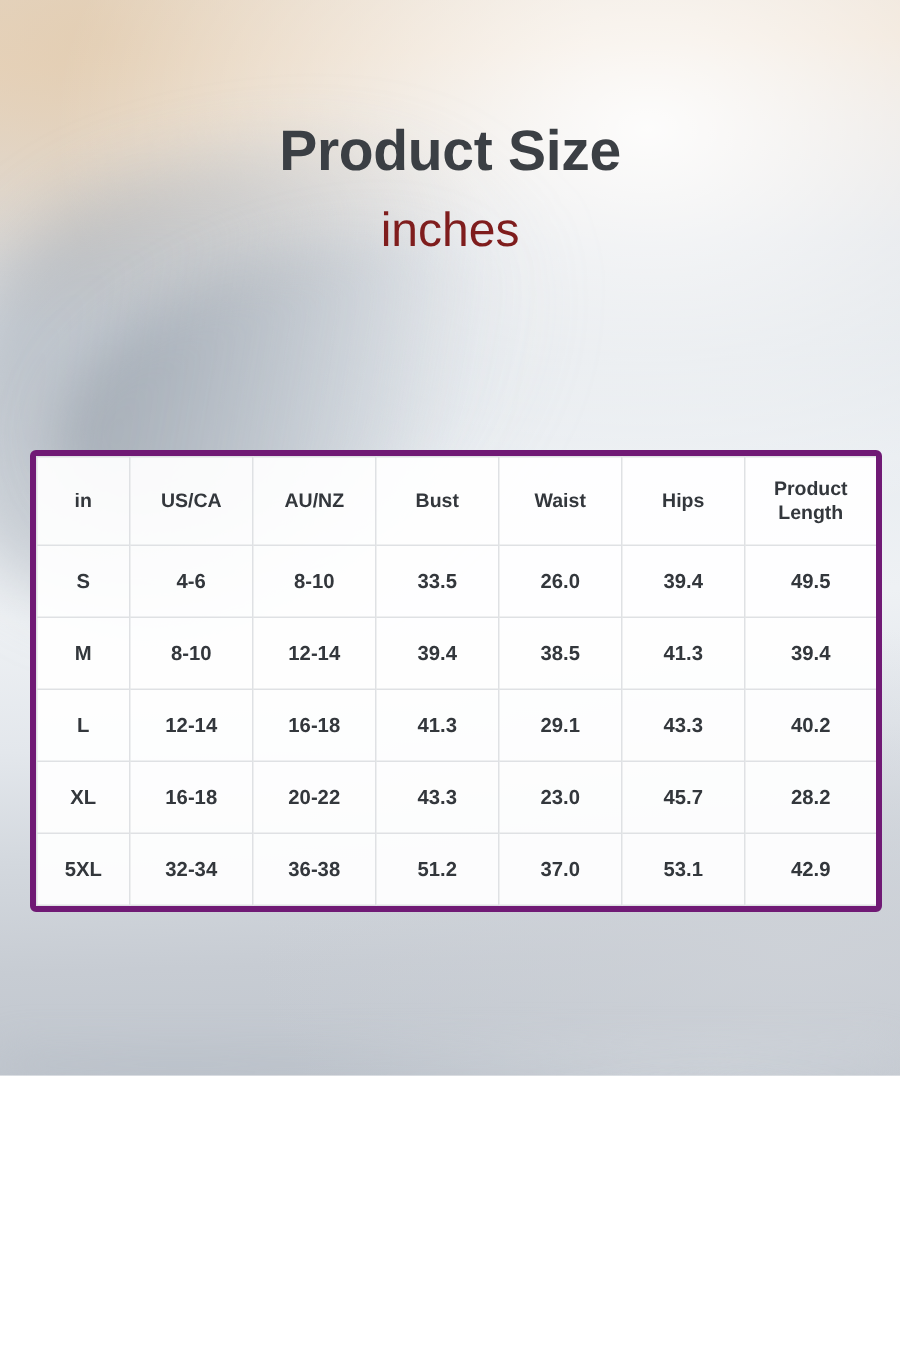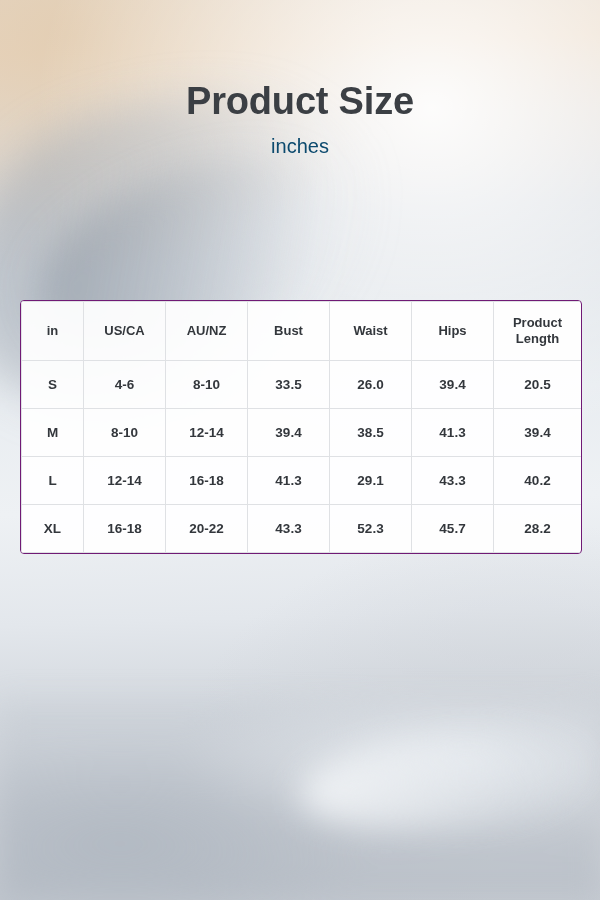--- a/index.html
+++ b/index.html
@@ -8,21 +8,21 @@
   }
   body {
     width: 600px;
     height: 900px;
     font-family: "Liberation Sans", sans-serif;
     overflow: hidden;
   }
   .page {
     position: relative;
     width: 600px;
-    height: 900px;
+    height: 717px;
     overflow: hidden;
     background: #cfd3d8;
   }
   
   .bg {
     position: absolute;
     inset: 0;
     background:
       radial-gradient(120% 70% at 72% 12%, rgba(255,255,255,0.92) 0%, rgba(255,255,255,0.0) 55%),
       radial-gradient(90% 45% at 12% 4%, rgba(226,204,176,0.85) 0%, rgba(226,204,176,0.0) 60%),
@@ -95,33 +95,33 @@
   }
   .title {
     font-size: 38px;
     font-weight: bold;
     color: #3b3f44;
     letter-spacing: -0.2px;
     line-height: 1.15;
     margin: 0;
   }
   .subtitle {
-    font-size: 20px;
-    color: #0c4a6e;
+    font-size: 32px;
+    color: #7f1d1d;
     margin-top: 10px;
     line-height: 1.2;
   }
 
   .table-wrap {
     position: absolute;
     left: 20px;
     top: 300px;
     width: 560px;
     background: rgba(255,255,255,0.93);
-    border: 1px solid #701a75;
+    border: 4px solid #701a75;
     border-radius: 4px;
     overflow: hidden;
   }
   table {
     border-collapse: collapse;
     width: 100%;
     table-layout: fixed;
   }
   th, td {
     border: 1px solid #dfe1e4;
@@ -193,21 +193,21 @@
         </tr>
       </thead>
       <tbody>
         <tr>
           <td class="rowhead">S</td>
           <td>4-6</td>
           <td>8-10</td>
           <td>33.5</td>
           <td>26.0</td>
           <td>39.4</td>
-          <td>20.5</td>
+          <td>49.5</td>
         </tr>
         <tr>
           <td class="rowhead">M</td>
           <td>8-10</td>
           <td>12-14</td>
           <td>39.4</td>
           <td>38.5</td>
           <td>41.3</td>
           <td>39.4</td>
         </tr>
@@ -218,20 +218,29 @@
           <td>41.3</td>
           <td>29.1</td>
           <td>43.3</td>
           <td>40.2</td>
         </tr>
         <tr>
           <td class="rowhead">XL</td>
           <td>16-18</td>
           <td>20-22</td>
           <td>43.3</td>
-          <td>52.3</td>
+          <td>23.0</td>
           <td>45.7</td>
           <td>28.2</td>
+        </tr>
+        <tr>
+          <td class="rowhead">5XL</td>
+          <td>32-34</td>
+          <td>36-38</td>
+          <td>51.2</td>
+          <td>37.0</td>
+          <td>53.1</td>
+          <td>42.9</td>
         </tr>
       </tbody>
     </table>
   </div>
 </div>
 
 </body></html>

